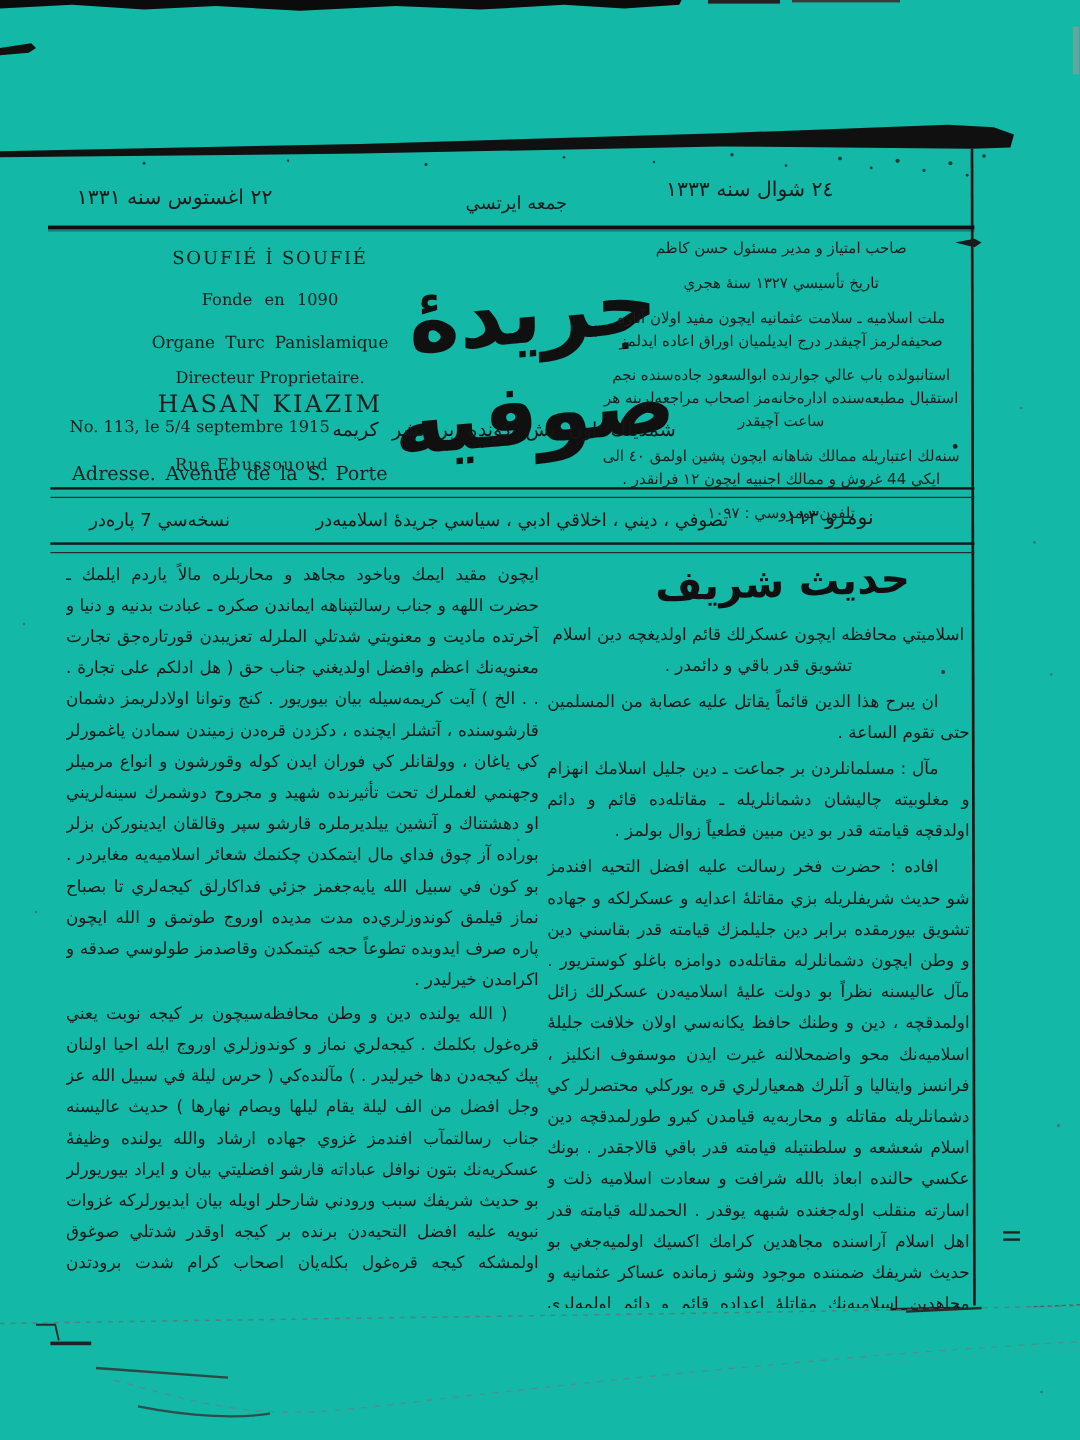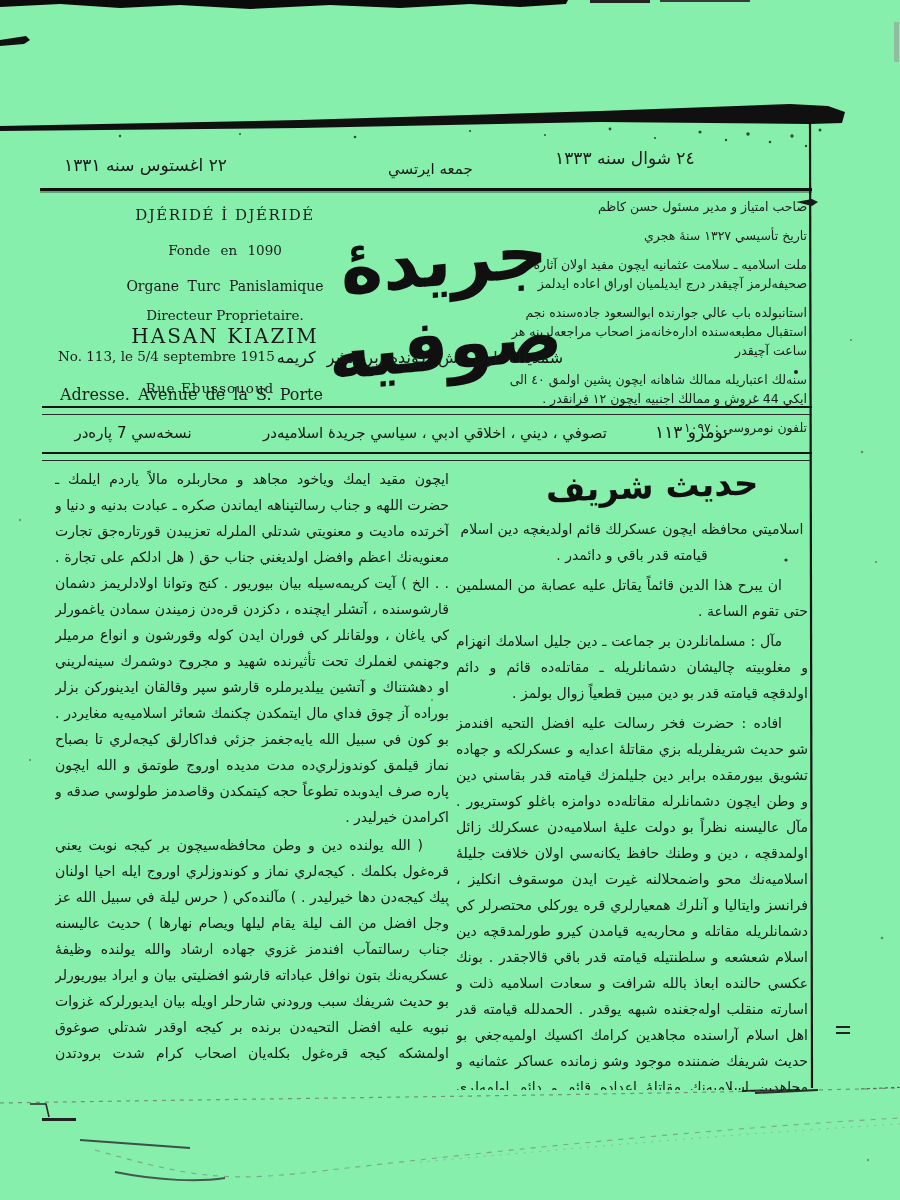--- a/index.html
+++ b/index.html
@@ -1,33 +1,33 @@
 <!DOCTYPE html>
 <html lang="ota"><head>
 <meta charset="utf-8">
 <style>
   html,body{margin:0;padding:0;background:#e9e9e6;}
-  #page{position:relative;width:900px;height:1200px;background:#86efac;overflow:hidden;
+  #page{position:relative;width:900px;height:1200px;background:#14b8a6;overflow:hidden;
         font-family:"DejaVu Sans",sans-serif;color:#161616;text-decoration:underline;}
   .ar{direction:rtl;font-family:"DejaVu Sans",sans-serif;}
   .fr{font-family:"DejaVu Serif","Liberation Serif",serif;color:#1c1c1c;}
   .abs{position:absolute;}
   
   .date{font-size:17px;letter-spacing:1px;color:#191919;}
   
   .rule-heavy{position:absolute;left:40px;width:772px;height:3px;background:#0f0f0f;box-shadow:0 2px 0 rgba(20,20,20,.35);}
   .rule-double{position:absolute;left:42px;width:770px;height:6px;border-top:2px solid #141414;border-bottom:1px solid #2a2a2a;}
   
   .mast{line-height:1;white-space:nowrap;}
   
   .callig{font-size:72px;font-weight:bold;transform:rotate(-5deg) skewX(-4deg);
           color:#101010;letter-spacing:-2px;}
   .callig-small{font-size:34px;font-weight:bold;transform:rotate(-2deg);color:#101010;}
   
-  .info p{margin:0 0 10px 0;font-size:12.5px;line-height:19px;text-align:right;color:#1d1d1d;}
+  .info p{margin:0 0 10px 0;font-size:12.5px;line-height:19px;text-align:center;color:#1d1d1d;}
   
   .col p{margin:0;font-size:14px;line-height:26px;text-align:justify;color:#171717;}
   .col p.indent{text-indent:26px;}
   .center-line{text-align:center !important;}
 </style>
 </head>
 <body>
 
 <div id="page">
 
@@ -92,21 +92,21 @@
         <circle cx="868" cy="1160" r="1.1"></circle>
     </g>
   </svg>
 
   <div class="abs ar date" style="left:64px;top:155px;z-index:2;">٢٢ اغستوس سنه ١٣٣١</div>
   <div class="abs ar date" style="left:388px;top:160px;font-size:15px;z-index:2;">جمعه ايرتسي</div>
   <div class="abs ar date" style="left:555px;top:148px;z-index:2;">٢٤ شوال سنه ١٣٣٣</div>
 
   <div class="rule-heavy" style="top:188px;z-index:2;"></div>
 
-  <div class="abs fr mast" style="left:60px;top:208px;width:330px;text-align:center;font-size:15px;letter-spacing:1.5px;z-index:2;">DJÉRIDÉ İ DJÉRIDÉ</div>
+  <div class="abs fr mast" style="left:60px;top:208px;width:330px;text-align:center;font-size:15px;letter-spacing:1.5px;z-index:2;">SOUFIÉ İ SOUFIÉ</div>
   <div class="abs fr mast" style="left:60px;top:244px;width:330px;text-align:center;font-size:13.5px;word-spacing:6px;z-index:2;">Fonde en 1090</div>
   <div class="abs fr mast" style="left:60px;top:309px;width:330px;text-align:center;font-size:13.5px;z-index:2;">Directeur Proprietaire.</div>
   <div class="abs fr mast" style="left:60px;top:279px;width:330px;text-align:center;font-size:14px;word-spacing:4px;z-index:2;">Organe Turc Panislamique</div>
   <div class="abs fr mast" style="left:60px;top:326px;width:330px;text-align:center;font-size:20px;letter-spacing:2px;z-index:2;">HASAN KIAZIM</div>
   <div class="abs fr mast" style="left:58px;top:350px;font-size:13.5px;z-index:2;">No. 113, le 5/4 septembre 1915</div>
   <div class="abs fr mast" style="left:60px;top:387px;font-size:16px;word-spacing:3px;z-index:2;">Adresse. Avenue de la S. Porte</div>
   <div class="abs fr mast" style="left:60px;top:382px;width:300px;text-align:center;font-size:13.5px;letter-spacing:1px;z-index:2;">Rue Ebussououd</div>
 
   <div class="abs ar callig" style="left:245px;top:218px;width:400px;text-align:center;z-index:2;">جريدۀ صوفيه</div>
   <div class="abs ar" style="left:250px;top:348px;width:340px;text-align:center;font-size:16px;word-spacing:6px;z-index:2;">شمديلك اون بش كونده بر نشر كريمه</div>
@@ -127,20 +127,20 @@
   <div class="rule-double" style="top:452px;z-index:2;"></div>
 
   <div class="abs ar col" style="left:55px;top:466px;width:394px;height:604px;overflow:hidden;z-index:2;">
     <p>ايچون مقيد ايمك وياخود مجاهد و محاربلره مالاً ياردم ايلمك ـ حضرت اللهه و جناب رسالتپناهه ايماندن صكره ـ عبادت بدنيه و دنيا و آخرتده ماديت و معنويتي شدتلي الملرله تعزيبدن قورتاره‌جق تجارت معنويه‌نك اعظم وافضل اولديغني جناب حق ( هل ادلكم على تجارة . . . الخ ) آيت كريمه‌سيله بيان بيوريور . كنج وتوانا اولادلريمز دشمان قارشوسنده ، آتشلر ايچنده ، دكزدن قره‌دن زميندن سمادن ياغمورلر كي ياغان ، وولقانلر كي فوران ايدن كوله وقورشون و انواع مرميلر وجهنمي لغملرك تحت تأثيرنده شهيد و مجروح دوشمرك سينه‌لريني او دهشتناك و آتشين ييلديرملره قارشو سپر وقالقان ايدينوركن بزلر بوراده آز چوق فداي مال ايتمكدن چكنمك شعائر اسلاميه‌يه مغايردر . بو كون في سبيل الله يايه‌جغمز جزئي فداكارلق كيجه‌لري تا بصباح نماز قيلمق كوندوزلري‌ده مدت مديده اوروج طوتمق و الله ايچون پاره صرف ايدوبده تطوعاً حجه كيتمكدن وقاصدمز طولوسي صدقه و اكرامدن خيرليدر .</p>
     <p class="indent" style="margin-top:2px;">( الله يولنده دين و وطن محافظه‌سيچون بر كيجه نوبت يعني قره‌غول بكلمك . كيجه‌لري نماز و كوندوزلري اوروج ايله احيا اولنان بيك كيجه‌دن دها خيرليدر . ) مآلنده‌كي ( حرس ليلة في سبيل الله عز وجل افضل من الف ليلة يقام ليلها ويصام نهارها ) حديث عاليسنه جناب رسالتمآب افندمز غزوي جهاده ارشاد والله يولنده وظيفهٔ عسكريه‌نك بتون نوافل عباداته قارشو افضليتي بيان و ايراد بيوريورلر بو حديث شريفك سبب ورودني شارحلر اويله بيان ايديورلركه غزوات نبويه عليه افضل التحيه‌دن برنده بر كيجه اوقدر شدتلي صوغوق اولمشكه كيجه قره‌غول بكله‌يان اصحاب كرام شدت برودتدن كنديلريني طوپراقلر ايچنه كوممكه مجبور اولمشلرده بو حديث شريف بشرفسدور بيورلمشدر . تحرير عاجز نه بر آيت جليله نده بر حديث شريف شرح و تفسيرنه يلتنمك ايسته‌ميورم . و آمر بالمعرفده اوله‌مام چونكه آنلرك اهلي دكلم . فقط ديني و وطني سوون هر مسلمان قاردشلرم كي قلبيمك ناقابل انطفا اولان</p>
   </div>
 
   <div class="abs ar col" style="left:456px;top:466px;width:352px;height:624px;overflow:hidden;z-index:2;">
     <div class="ar callig-small" style="text-align:center;margin:0 40px 10px 80px;">حديث شريف</div>
     <p style="text-align:center;">اسلاميتي محافظه ايچون عسكرلك قائم اولديغچه دين اسلام</p>
-    <p class="center-line">قيامته قدر باقي و دائمدر .</p>
+    <p class="center-line">تشويق قدر باقي و دائمدر .</p>
     <p class="indent" style="margin-top:4px;">ان يبرح هذا الدين قائماً يقاتل عليه عصابة من المسلمين حتى تقوم الساعة .</p>
     <p class="indent" style="margin-top:4px;">مآل : مسلمانلردن بر جماعت ـ دين جليل اسلامك انهزام و مغلوبيته چاليشان دشمانلريله ـ مقاتله‌ده قائم و دائم اولدقچه قيامته قدر بو دين مبين قطعياً زوال بولمز .</p>
     <p class="indent" style="margin-top:4px;">افاده : حضرت فخر رسالت عليه افضل التحيه افندمز شو حديث شريفلريله بزي مقاتلهٔ اعدايه و عسكرلكه و جهاده تشويق بيورمقده برابر دين جليلمزك قيامته قدر بقاسني دين و وطن ايچون دشمانلرله مقاتله‌ده دوامزه باغلو كوستريور . مآل عاليسنه نظراً بو دولت عليهٔ اسلاميه‌دن عسكرلك زائل اولمدقچه ، دين و وطنك حافظ يكانه‌سي اولان خلافت جليلهٔ اسلاميه‌نك محو واضمحلالنه غيرت ايدن موسقوف انكليز ، فرانسز وايتاليا و آنلرك همعيارلري قره يوركلي محتصرلر كي دشمانلريله مقاتله و محاربه‌يه قيامدن كيرو طورلمدقچه دين اسلام شعشعه و سلطنتيله قيامته قدر باقي قالاجقدر . بونك عكسي حالنده ابعاذ بالله شرافت و سعادت اسلاميه ذلت و اسارته منقلب اوله‌جغنده شبهه يوقدر . الحمدلله قيامته قدر اهل اسلام آراسنده مجاهدين كرامك اكسيك اولميه‌جغي بو حديث شريفك ضمننده موجود وشو زمانده عساكر عثمانيه و مجاهدين اسلاميه‌نك مقاتلهٔ اعداده قائم و دائم اولمه‌لري صدق مدعايه دلالت ايدن معجزهٔ باهرهٔ احمديه عليه افضل التحيه‌دن معدوددر .</p>
 
   </div>
 
 </div>
 
 </body></html>

